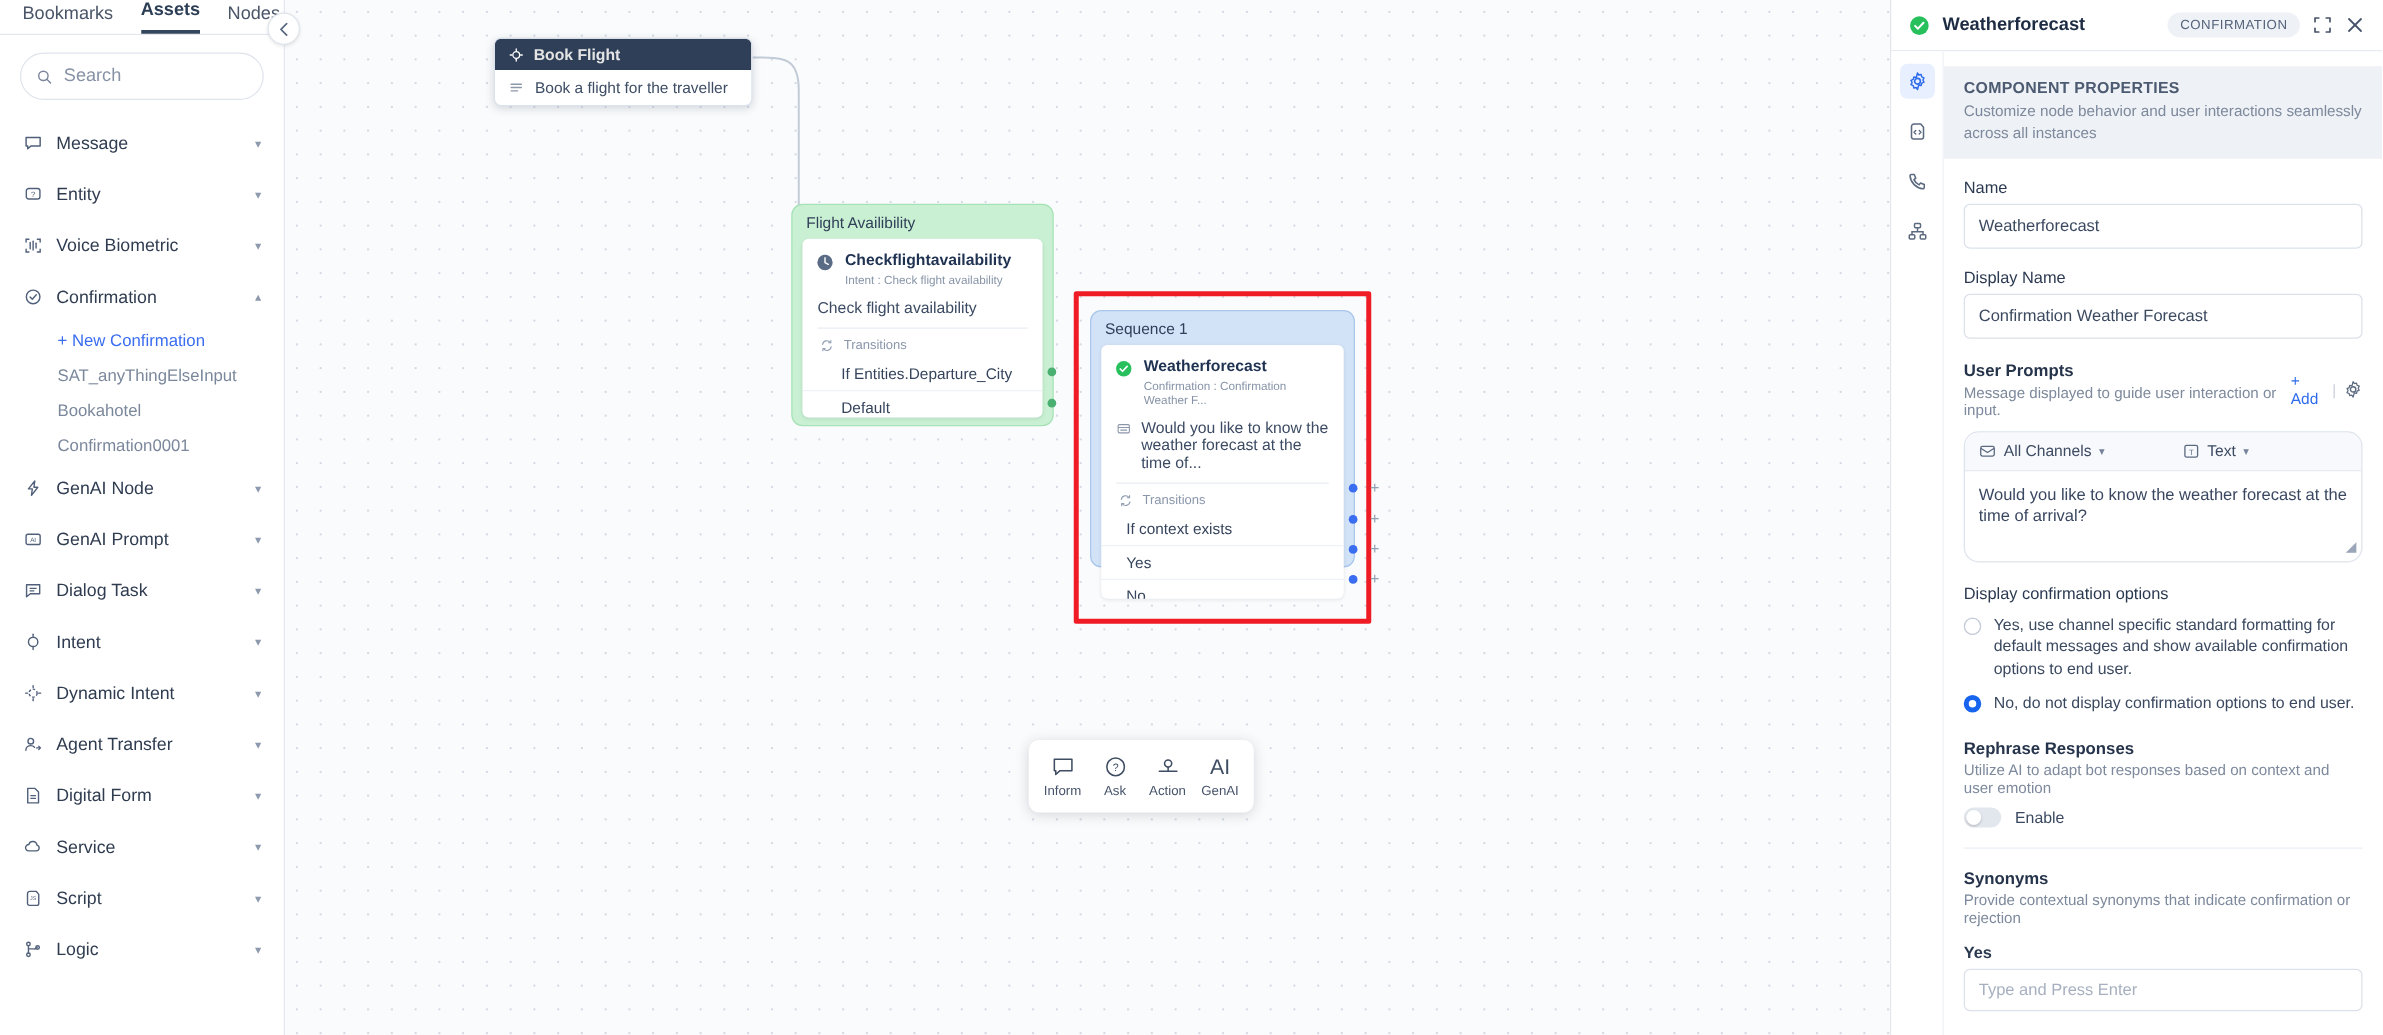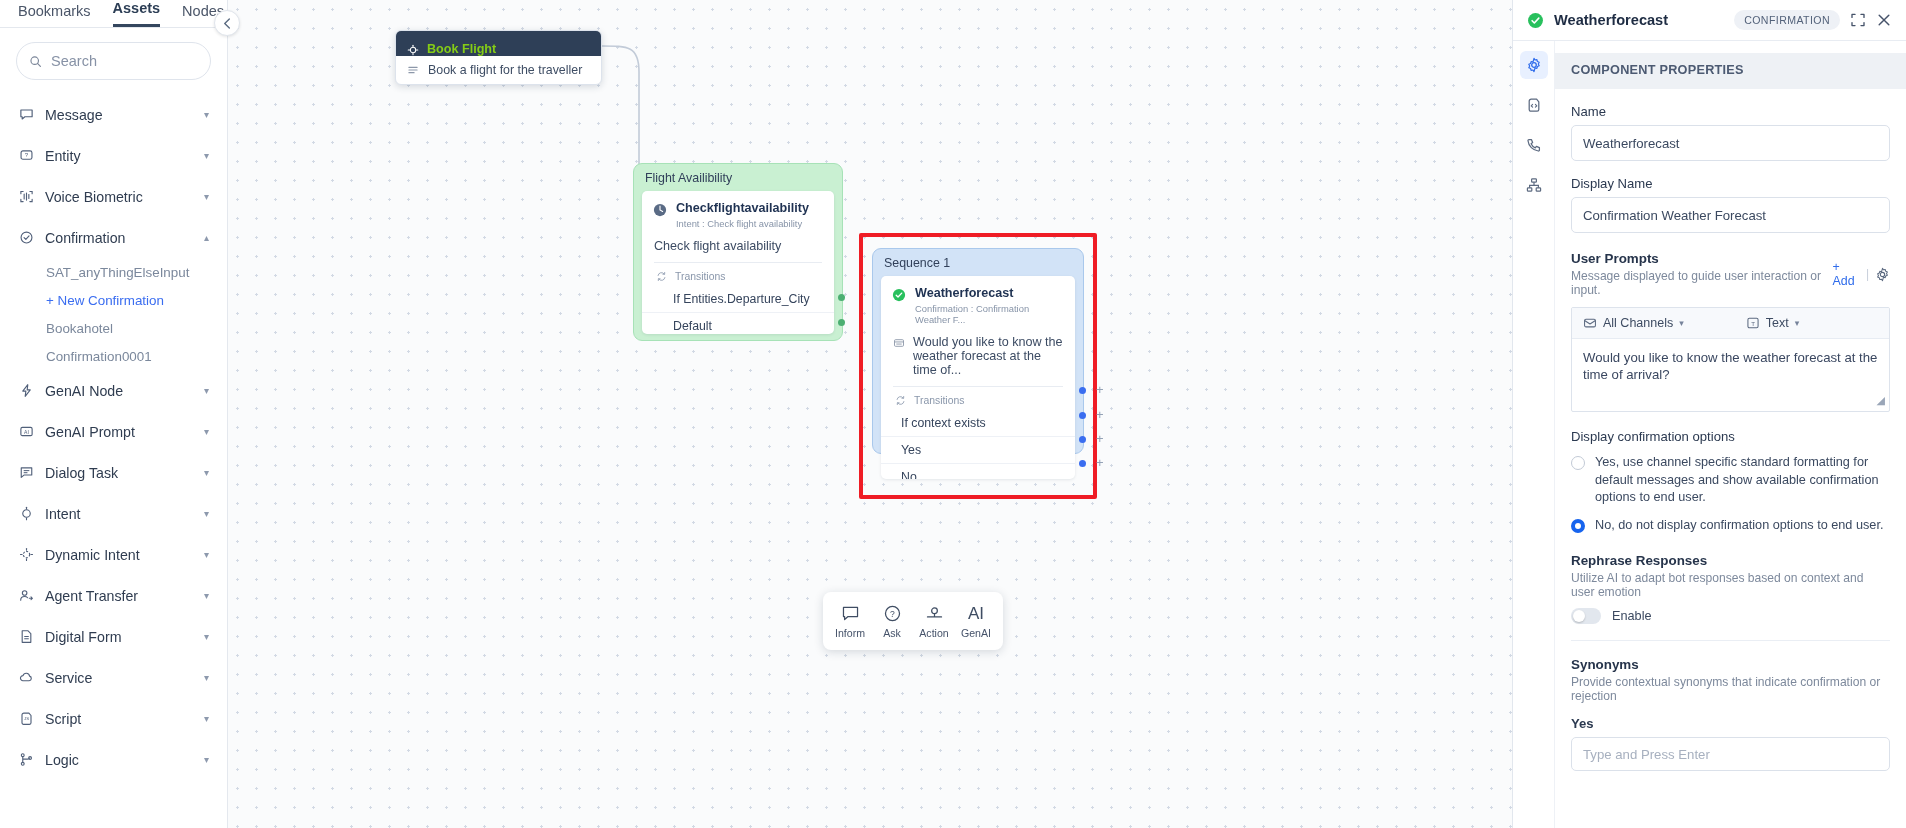--- a/index.html
+++ b/index.html
@@ -67,22 +67,22 @@
     background-size: 19px 19px;
   }
 
   
   .node-bookflight {
     position: absolute; left: 167px; top: 30px; width: 207px;
     background: #fff; border-radius: 6px; overflow: hidden;
     box-shadow: 0 2px 7px rgba(27,42,68,.16); border: 1px solid #dde3ec;
   }
   .bf-head {
-    background: #2e3f57; color: #84cc16; height: 25px; display: flex;
-    align-items: flex-end; gap: 8px; padding: 0 11px; font-size: 12.6px; font-weight: 700;
+    background: #2e3f57; color: #e5e5e5; height: 25px; display: flex;
+    align-items: center; gap: 8px; padding: 0 11px; font-size: 12.6px; font-weight: 700;
   }
   .bf-body { height: 28px; display: flex; align-items: center; gap: 9px; padding: 0 11px; font-size: 12.4px; color: #3e4d64; }
 
   
   .grp-flight {
     position: absolute; left: 405px; top: 163px; width: 210px; height: 178px;
     background: #c9f0d2; border-radius: 9px; padding: 0;
     border: 1px solid #a7e2b7;
   }
   .grp-title { font-size: 12.4px; color: #31405a; padding: 7px 0 6px 11px; }
@@ -164,21 +164,21 @@
   .fld-label { font-size: 13.1px; color: #2b3950; margin: 15px 0 6px 0; }
   .fld {
     height: 36px; border: 1px solid #dbe1ea; border-radius: 5px;
     display: flex; align-items: center; padding: 0 11px; font-size: 13.2px; color: #3b4960;
   }
   .row-between { display: flex; align-items: center; justify-content: space-between; }
   .sec-h { font-size: 13.4px; font-weight: 700; color: #26344b; }
   .sec-sub { font-size: 12.1px; color: #7d899c; margin-top: 3px; }
   .add-btn { font-size: 12.4px; color: #2f6ceb; cursor: pointer; }
   .sep-v { color: #c7cfdb; margin: 0 6px; font-size: 12px; }
-  .prompt-card { border: 1px solid #dde3ec; border-radius: 2px; margin-top: 10px; overflow: hidden; }
+  .prompt-card { border: 1px solid #dde3ec; border-radius: 12px; margin-top: 10px; overflow: hidden; }
   .prompt-bar {
     height: 31px; background: #f7f9fc; display: flex; align-items: center;
     padding: 0 11px; gap: 8px; border-bottom: 1px solid #e7ecf3; font-size: 12.5px; color: #3d4b62;
   }
   .pb-item { display: flex; align-items: center; gap: 6px; cursor: pointer; }
   .prompt-text { padding: 10px 11px 4px 11px; font-size: 13.2px; color: #3a4760; line-height: 1.32; min-height: 72px; position: relative; }
   .resize-grip { position: absolute; right: 4px; bottom: 3px; color: #9aa6b8; font-size: 11px; }
   .radio-row { display: flex; gap: 10px; margin-top: 10px; align-items: flex-start; }
   .radio {
     width: 14px; height: 14px; border-radius: 50%; border: 1.6px solid #c2cad6;
@@ -267,22 +267,22 @@
       <div class="nav-row">
         <span class="ico">
             <svg width="15" height="15" viewBox="0 0 16 16">
               <circle cx="8" cy="8" r="5.8" fill="none" stroke="currentColor" stroke-width="1.2"></circle>
               <path d="M5.4 8.1l1.9 1.9 3.4-3.8" fill="none" stroke="currentColor" stroke-width="1.2" stroke-linecap="round" stroke-linejoin="round"></path>
             </svg>
           </span>
         <span class="lbl">Confirmation</span>
         <span class="chev">▴</span>
       </div>
+      <div class="sub-row new">+ New Confirmation</div>
       <div class="sub-row">SAT_anyThingElseInput</div>
-      <div class="sub-row new">+ New Confirmation</div>
       <div class="sub-row">Bookahotel</div>
       <div class="sub-row">Confirmation0001</div>
 
       <div class="nav-row">
         <span class="ico">
             <svg width="15" height="15" viewBox="0 0 16 16">
               <path d="M9.4 1.8L4 8.6h3.3L6.6 14.2 12 7.3H8.7z" fill="none" stroke="currentColor" stroke-width="1.2" stroke-linejoin="round"></path>
             </svg>
           </span>
         <span class="lbl">GenAI Node</span>
@@ -581,20 +581,21 @@
               <rect x="1.4" y="10.8" width="4.4" height="3.4" rx=".8" fill="none" stroke="currentColor" stroke-width="1.2"></rect>
               <rect x="10.2" y="10.8" width="4.4" height="3.4" rx=".8" fill="none" stroke="currentColor" stroke-width="1.2"></rect>
               <path d="M8 5.2v3.2M3.6 10.8V8.4h8.8v2.4" fill="none" stroke="currentColor" stroke-width="1.2"></path>
             </svg>
         </div>
       </div>
 
       <div class="rp-content">
         <div class="cp-banner">
           <div class="cp-title">COMPONENT PROPERTIES</div>
+          <div class="cp-desc">Customize node behavior and user interactions seamlessly across all instances</div>
         </div>
 
         <div class="sec">
           <div class="fld-label">Name</div>
           <div class="fld">
             <span>Weatherforecast</span>
           </div>
 
           <div class="fld-label">Display Name</div>
           <div class="fld">

